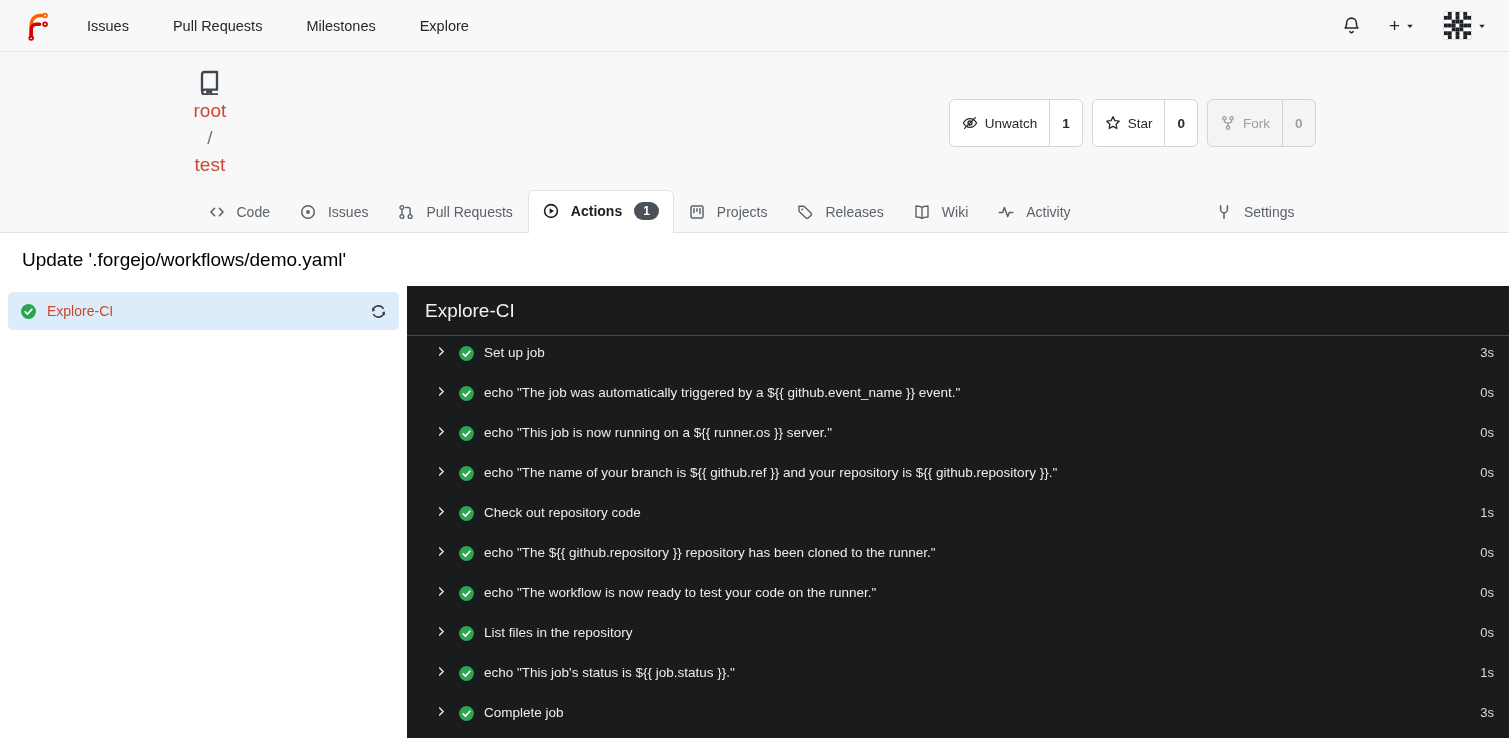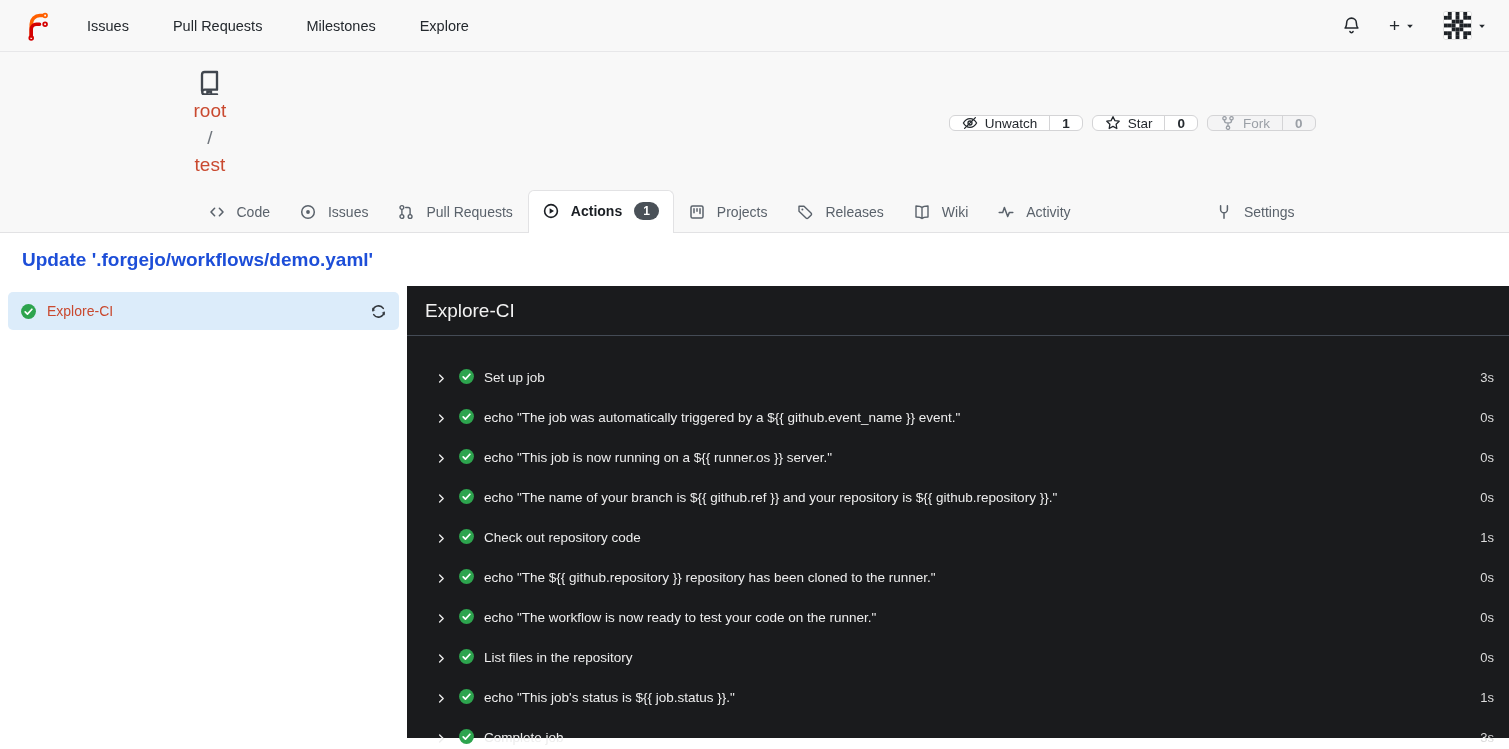--- a/index.html
+++ b/index.html
@@ -32,21 +32,21 @@
   
   .repo-header { background: #f8f8f8; border-bottom: 1px solid #e2e2e4; padding-top: 18px; }
   .repo-header-inner { width: 1122px; margin: 0 auto; }
   .repo-title-row { display: flex; align-items: center; justify-content: space-between; }
   .repo-title { display: flex; align-items: center; gap: 5px; font-size: 19px; flex-direction: column; }
   .repo-icon { color: #40464e; }
   .repo-link { color: var(--accent); text-decoration: none; cursor: pointer; }
   .repo-sep { color: #70767d; margin: 0 2px; }
   .repo-actions { display: flex; gap: 9px; }
   .action-btn {
-    display: inline-flex; height: 16px; border: 1px solid #d4d4d6; border-radius: 6px;
+    display: inline-flex; height: 48px; border: 1px solid #d4d4d6; border-radius: 6px;
     background: #fff; overflow: hidden; font-size: 13.5px; color: #24292e; cursor: pointer;
   }
   .action-btn .main { display: flex; align-items: center; gap: 7px; padding: 0 12px; }
   .action-btn .count { display: flex; align-items: center; padding: 0 12px; border-left: 1px solid #d4d4d6; font-weight: 600; }
   .action-btn.disabled { background: #f4f4f5; color: #9a9fa6; }
   .action-btn.disabled .count { color: #9a9fa6; }
 
   
   .repo-tabs { display: flex; align-items: flex-end; margin-top: 14px; }
   .tab {
@@ -60,37 +60,37 @@
     margin-bottom: -1px; padding-bottom: 13px;
   }
   .tab.right { margin-left: auto; margin-right: 6px; justify-content: flex-end; }
   .tab-badge {
     background: var(--badge-bg); color: #fff; font-size: 12px; font-weight: 600;
     border-radius: 9px; padding: 1.5px 9px; line-height: 1.25;
   }
 
   
   .run-page { background: #fff; padding-top: 16px; }
-  .page-title { font-size: 19px; font-weight: 700; color: #1d4ed8; margin: 0 0 15px 22px; }
+  .page-title { font-size: 19px; font-weight: 400; color: #000000; margin: 0 0 15px 22px; }
   .run-layout { display: flex; height: 452px; }
   .jobs-sidebar { width: 407px; padding: 6px 8px 0 8px; background: #fff; }
   .job-item {
     height: 38px; display: flex; align-items: center; gap: 10px;
     background: var(--selected-job-bg); border-radius: 5px; padding: 0 12px; cursor: pointer;
   }
   .job-name { color: var(--accent); font-size: 14px; }
   .job-sync { margin-left: auto; color: #33383e; cursor: pointer; }
 
   
   .log-panel { flex: 1; background: var(--panel-bg); display: flex; flex-direction: column; }
   .log-header { padding: 14px 18px 13px 18px; border-bottom: 1px solid #444b55; }
   .log-title { color: #f2f2f2; font-size: 19px; font-weight: 400; }
   .log-status { color: #c8c8c8; font-size: 12.5px; margin-top: 8px; }
   .steps-list { padding: 9px 0 0 0; }
-  .step-row { display: flex; align-items: flex-end; height: 40px; padding: 0 15px 0 28px; cursor: pointer; }
+  .step-row { display: flex; align-items: flex-start; height: 40px; padding: 0 15px 0 28px; cursor: pointer; }
   .step-chevron { color: #ececec; margin-right: 10px; }
   .step-check { margin-right: 9px; }
   .step-name { color: #ededed; font-size: 13.5px; white-space: nowrap; }
   .step-duration { margin-left: auto; color: #dcdcdc; font-size: 13px; }
 </style>
 </head>
 <body>
 
 <header class="topnav">
   <span class="logo icon">

